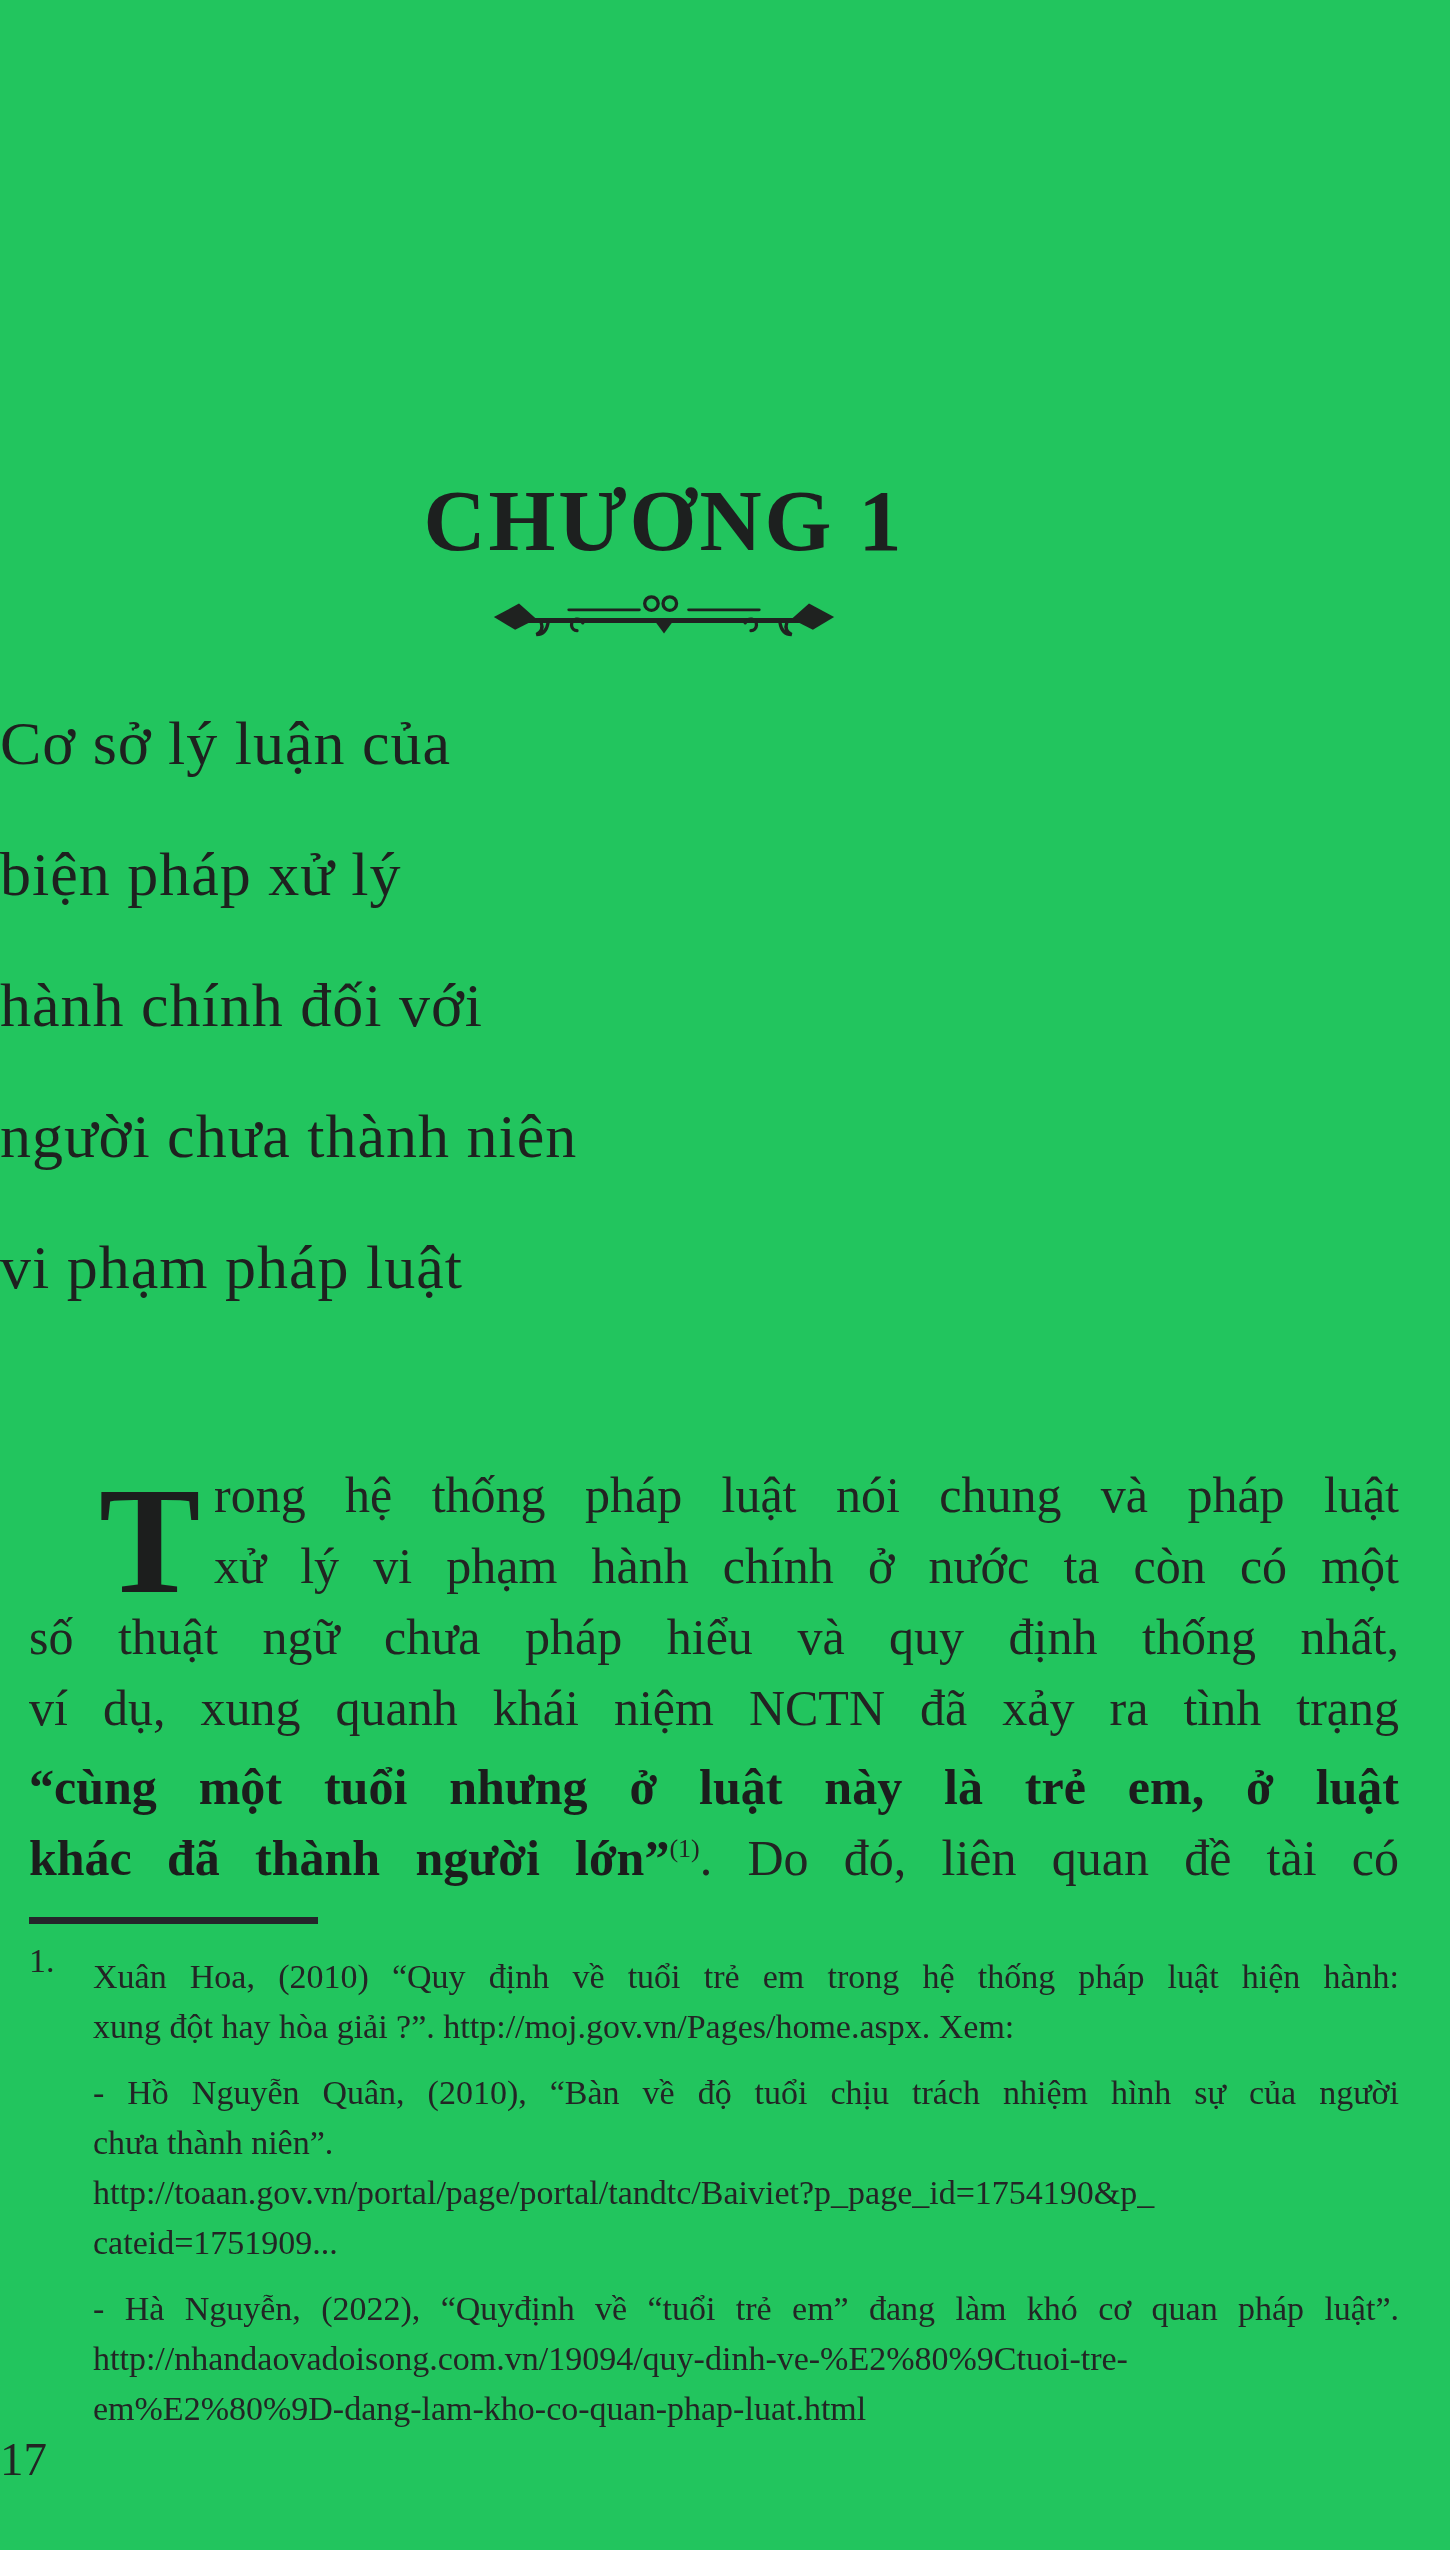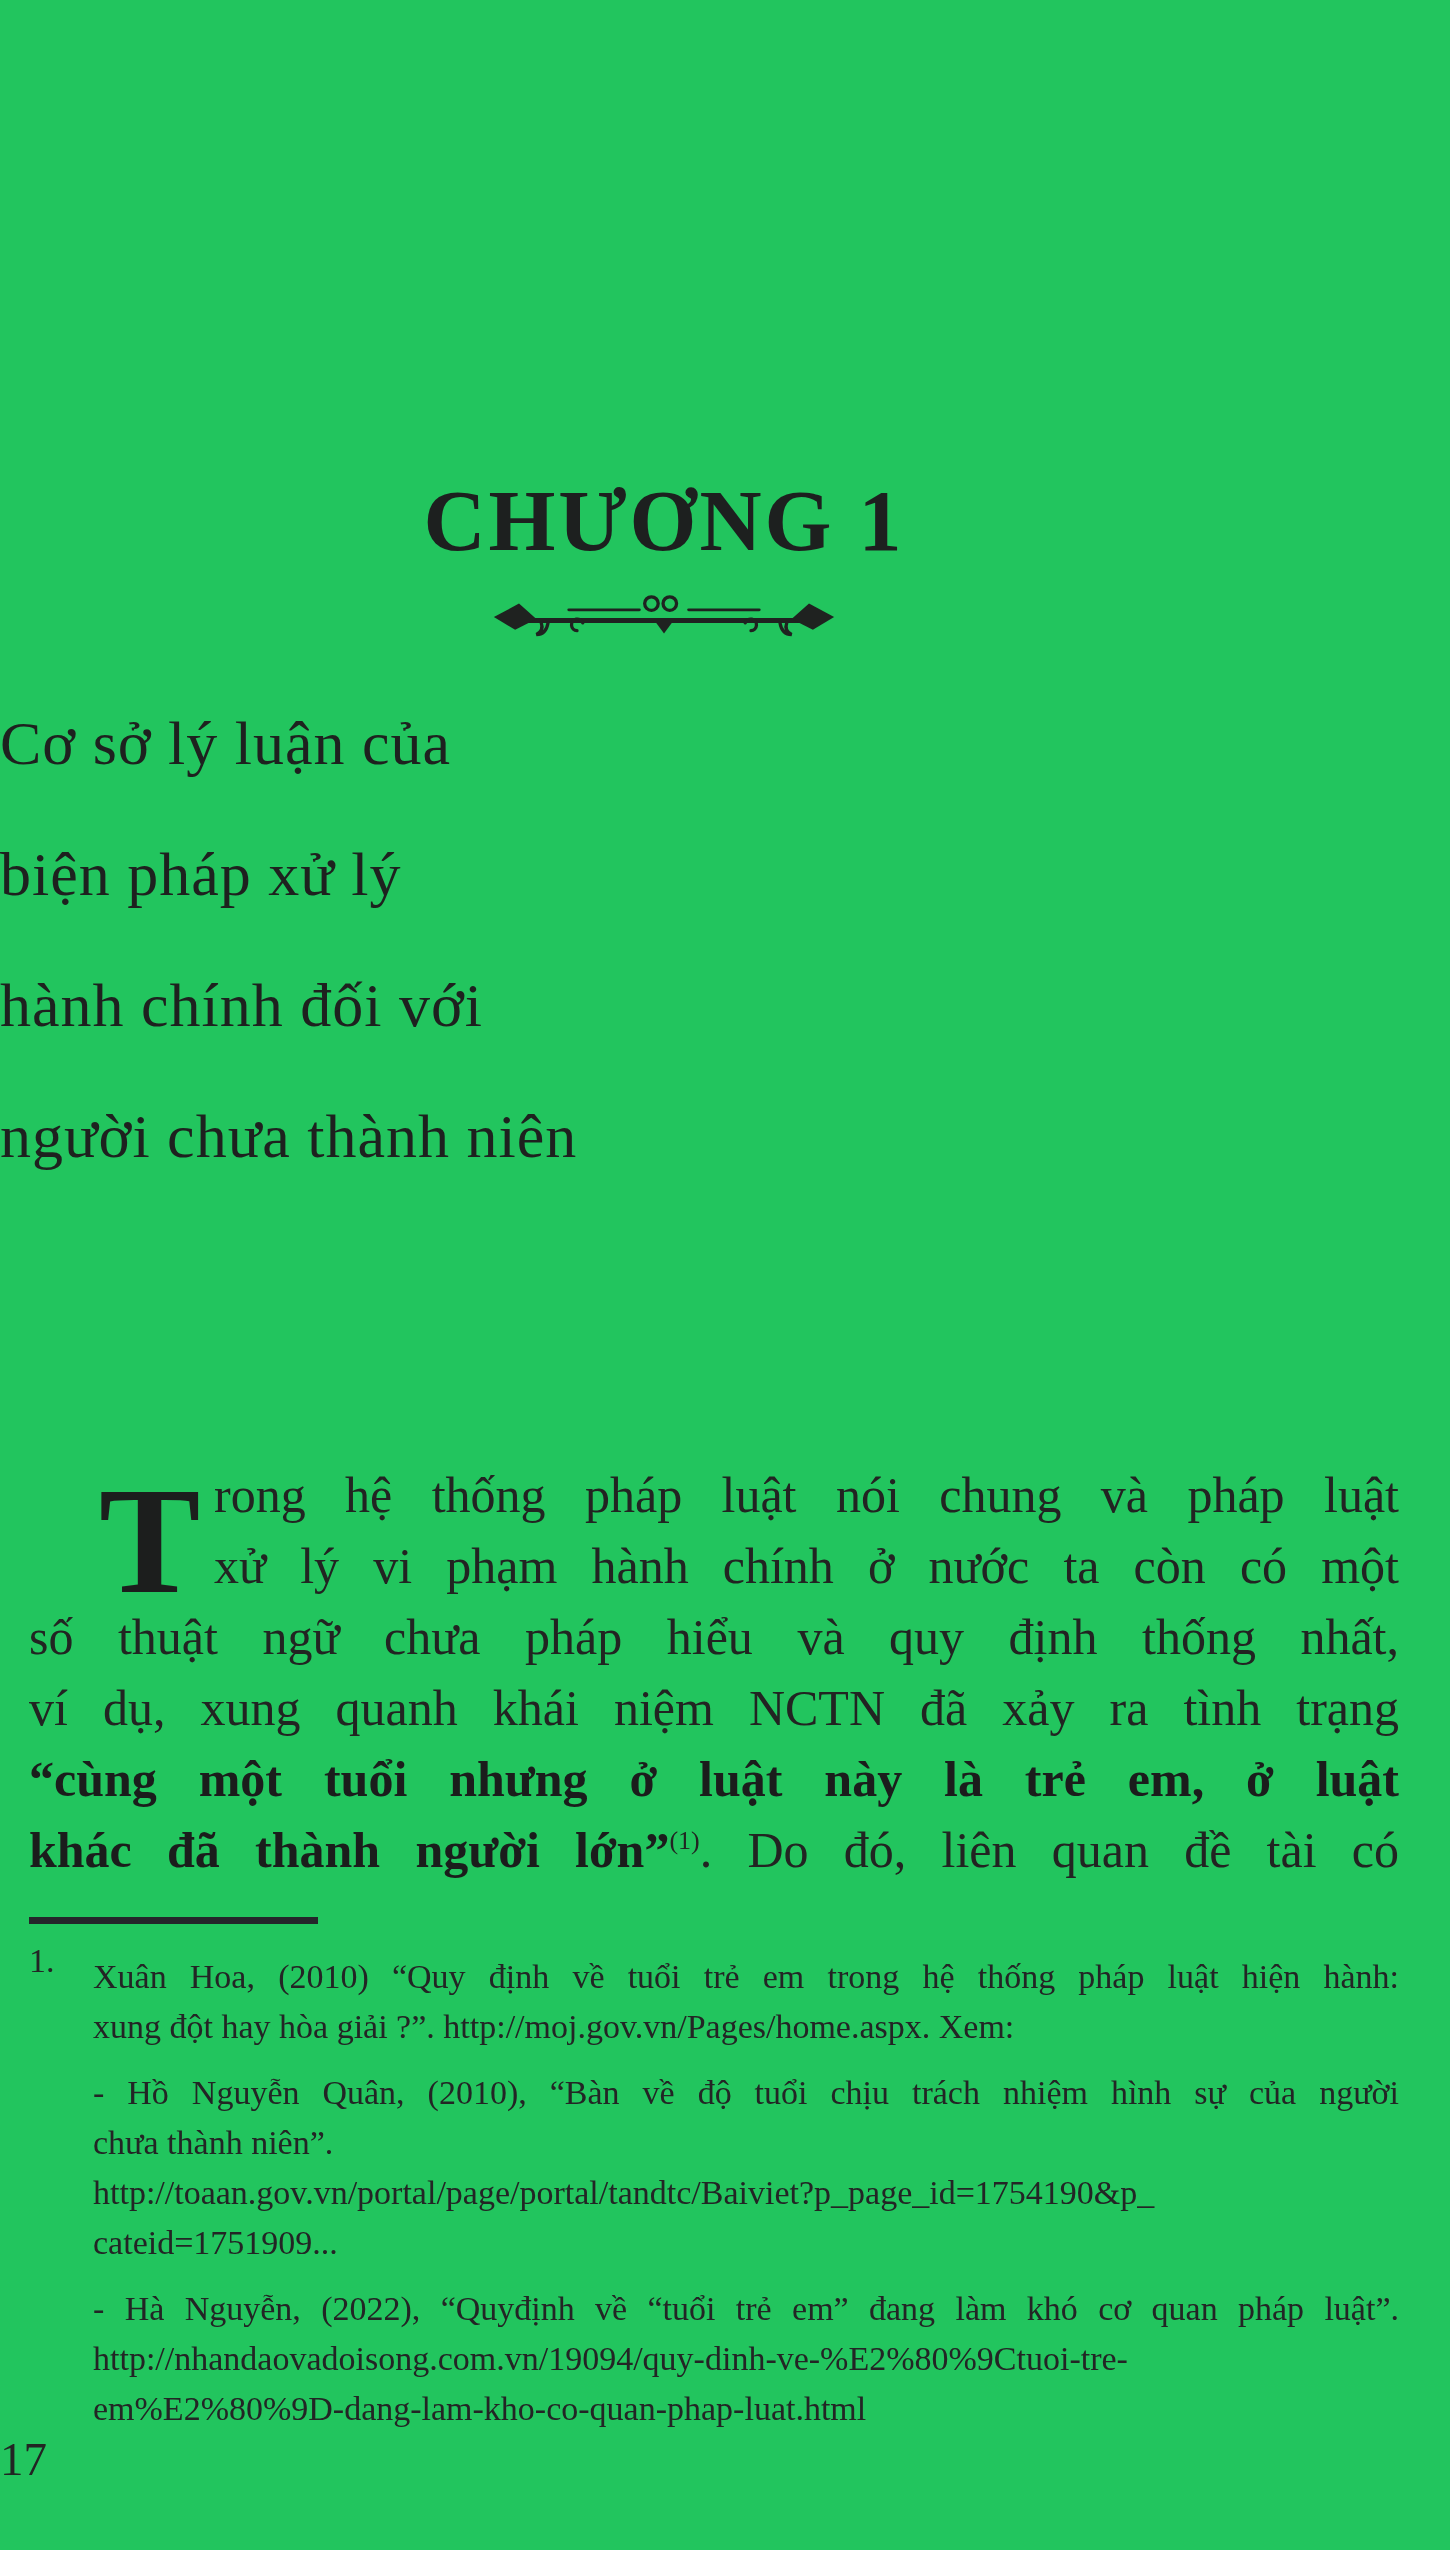--- a/index.html
+++ b/index.html
@@ -38,21 +38,21 @@
     font-weight:700;
     font-size:152px;line-height:97px;height:107px;
     margin:33px 13.6px 0 70px;
     color:#1c1e1d;
   }
   .bline{
     text-align:justify;
     text-align-last:justify;
     -moz-text-align-last:justify;
   }
-  .b-bold{font-weight:700;color:#1b1d1c;}
+  .b-bold{font-weight:700;color:#1b1d1c;margin-top:8px;}
   sup.fnref{
     font-size:0.52em;
     font-weight:400;
     vertical-align:super;
     line-height:0;
   }
   .fn-rule{
     position:absolute;top:1917px;left:29px;
     width:289px;height:6.8px;background:#24262a;
   }
@@ -99,20 +99,21 @@
       <path d="M96 33 a6 6 0 1 0 -6 8"></path>
       <path d="M264 33 a6 6 0 1 1 6 8"></path>
     </g>
   </svg>
 
   <div class="chapter-title">
     <div>Cơ sở lý luận của</div>
     <div>biện pháp xử lý</div>
     <div>hành chính đối với</div>
     <div>người chưa thành niên</div>
+    <div>vi phạm pháp luật</div>
   </div>
 
   <div class="body-par">
     <span class="dropcap">T</span>
     <div class="bline">rong hệ thống pháp luật nói chung và pháp luật</div>
     <div class="bline">xử lý vi phạm hành chính ở nước ta còn có một</div>
     <div class="bline">số thuật ngữ chưa pháp hiểu và quy định thống nhất,</div>
     <div class="bline">ví dụ, xung quanh khái niệm NCTN đã xảy ra tình trạng</div>
     <div class="bline b-bold">“cùng một tuổi nhưng ở luật này là trẻ em, ở luật</div>
     <div class="bline"><span class="b-bold">khác đã thành người lớn”</span><sup class="fnref">(1)</sup><span>. Do đó, liên quan đề tài có</span></div>

